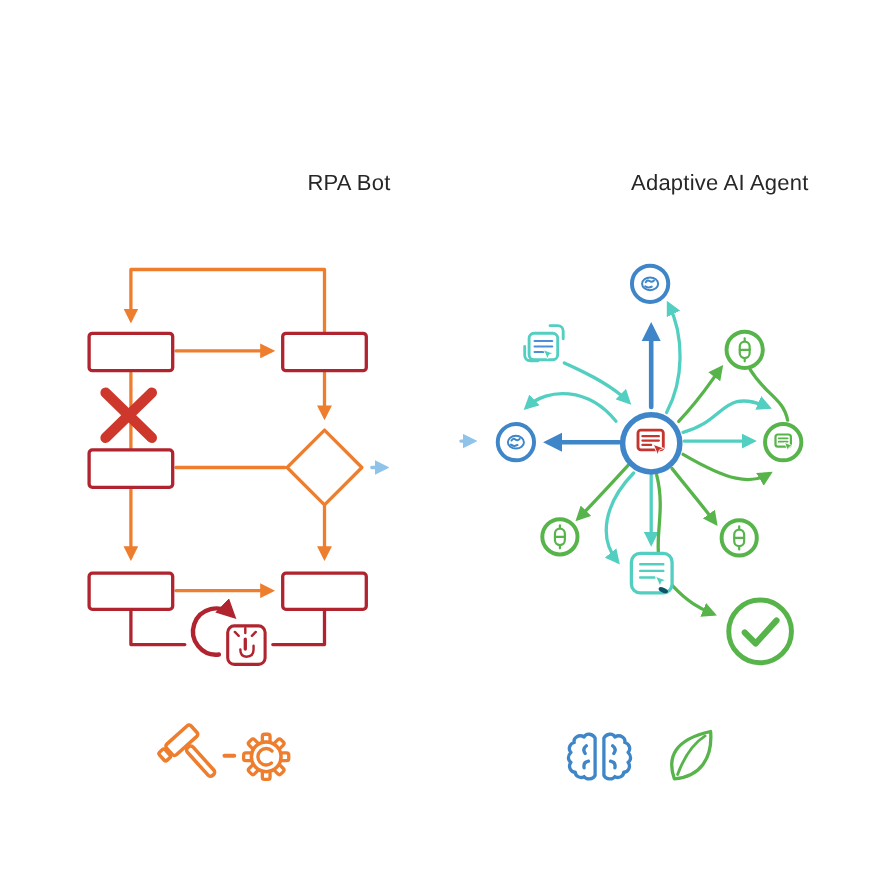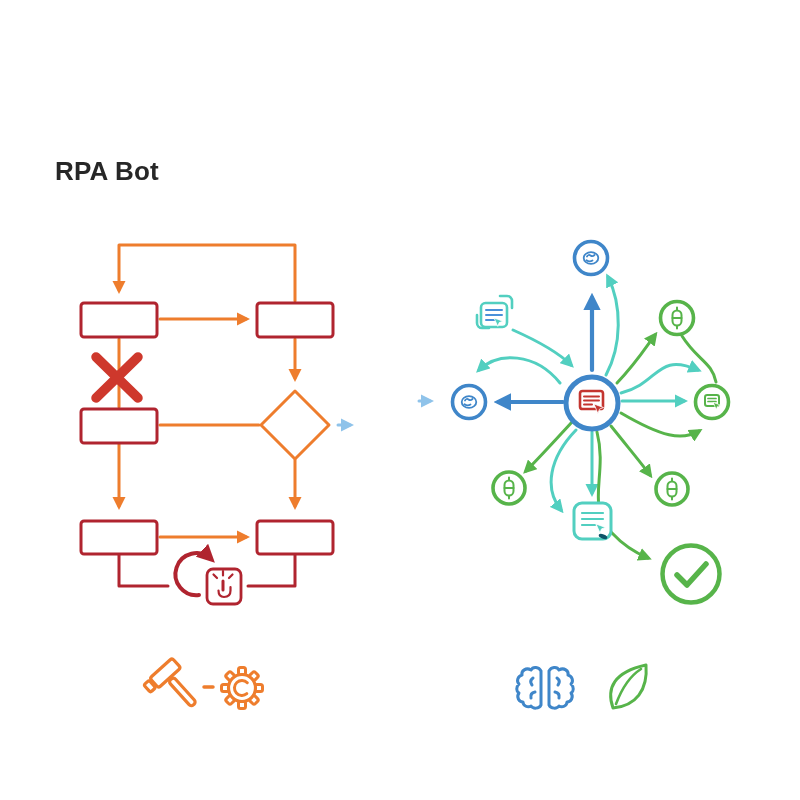--- a/index.html
+++ b/index.html
@@ -3,40 +3,41 @@
 <meta charset="utf-8">
 <style>
   :root{
     --orange:#ee7d2d; --dark-red:#b0242f; --bright-red:#ce382c; --hub-red:#c43530;
     --blue:#3f86c9; --light-blue:#8fc3ea; --teal:#52cfc0; --green:#57b44a;
     --title-text:#272727; --background:#ffffff; --doc-line-blue:#4a90d9; --ink-smudge:#0d5468;
   }
   html,body{margin:0;padding:0;}
   body{width:800px;height:800px;background:var(--background);font-family:"Liberation Sans",sans-serif;overflow:hidden;}
   .stage{position:relative;width:800px;height:800px;}
-  .title{position:absolute;top:156px;font-size:26px;font-weight:700;color:var(--title-text);text-align:left;letter-spacing:.2px;}
+  .title{position:absolute;top:156px;font-size:20px;font-weight:400;color:var(--title-text);text-align:right;letter-spacing:.2px;}
   .title-left{left:55px;width:300px;}
   .title-right{left:435px;width:300px;}
   svg{position:absolute;left:0;top:0;}
   .ln{fill:none;stroke-linecap:round;stroke-linejoin:round;}
   .s-orange{stroke:var(--orange);} .s-darkred{stroke:var(--dark-red);} .s-brightred{stroke:var(--bright-red);}
   .s-blue{stroke:var(--blue);} .s-lightblue{stroke:var(--light-blue);} .s-teal{stroke:var(--teal);} .s-green{stroke:var(--green);}
   .s-docblue{stroke:var(--doc-line-blue);} .s-hubred{stroke:var(--hub-red);}
   .f-orange{fill:var(--orange);} .f-darkred{fill:var(--dark-red);} .f-blue{fill:var(--blue);}
   .f-lightblue{fill:var(--light-blue);} .f-teal{fill:var(--teal);} .f-green{fill:var(--green);} .f-hubred{fill:var(--hub-red);}
   .box{fill:#fff;stroke:var(--dark-red);stroke-width:3;}
   .node{fill:#fff;}
   .sw2{stroke-width:2;} .sw3{stroke-width:3;} .sw4{stroke-width:4.2;} .sw5{stroke-width:5;}
 </style>
 </head>
 <body>
 
 <div class="stage">
 
   <div class="title title-left">RPA Bot</div>
+  <div class="title title-right">Adaptive AI Agent</div>
 
   <svg width="800" height="800" viewBox="0 0 800 800">
     <defs>
       <marker id="mo" viewBox="0 0 10 10" refX="7" refY="5" markerWidth="4.5" markerHeight="4.5" orient="auto">
           <path d="M0 0 L10 5 L0 10 z" class="f-orange"></path>
         </marker>
       <marker id="mb" viewBox="0 0 10 10" refX="7" refY="5" markerWidth="4.2" markerHeight="4.2" orient="auto">
           <path d="M0 0 L10 5 L0 10 z" class="f-blue"></path>
         </marker>
       <marker id="mlb" viewBox="0 0 10 10" refX="7" refY="5" markerWidth="4.5" markerHeight="4.5" orient="auto">

